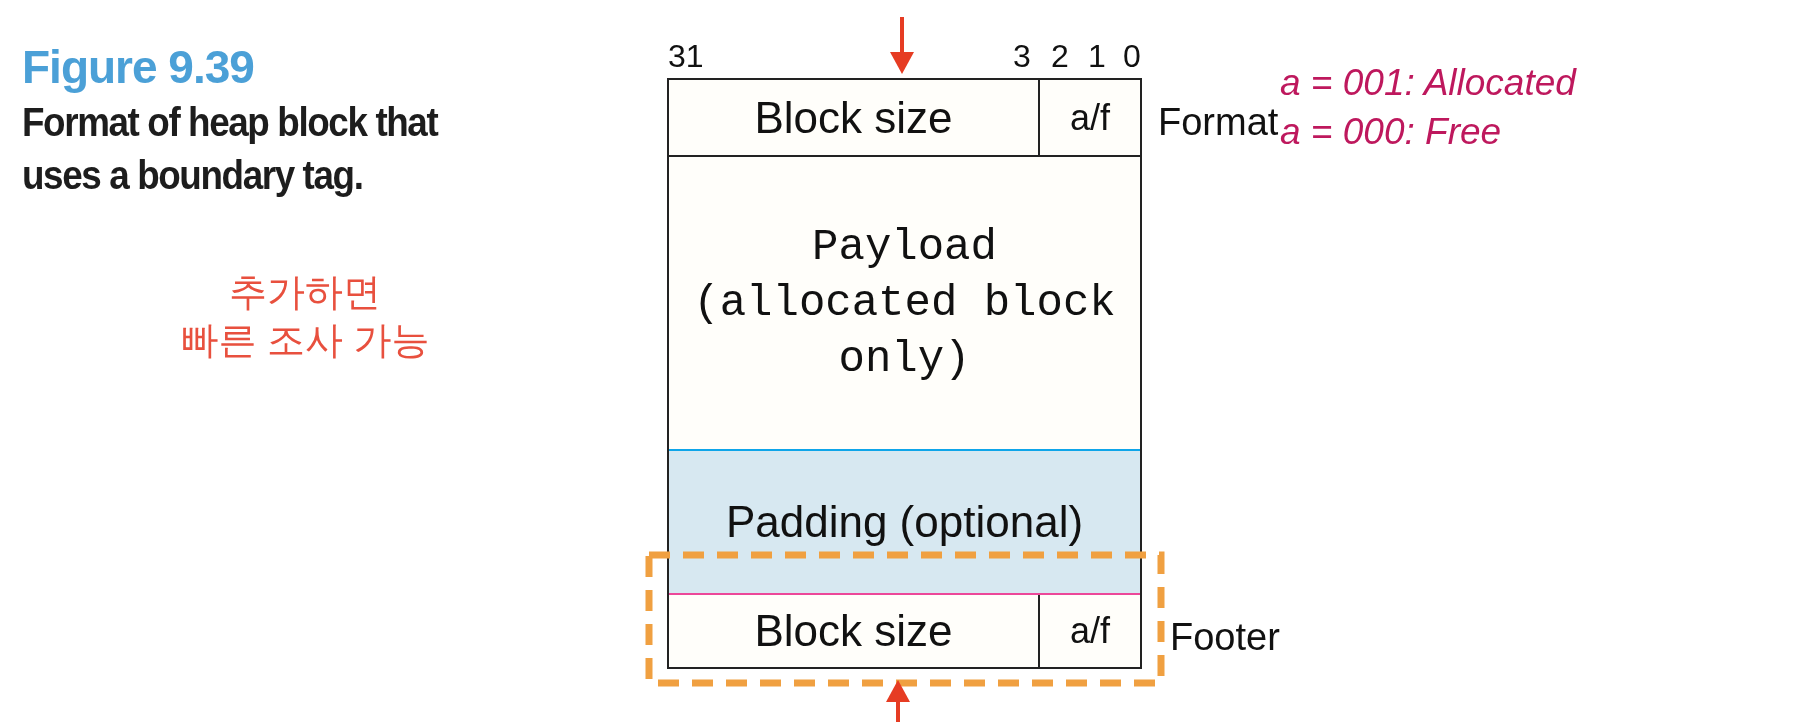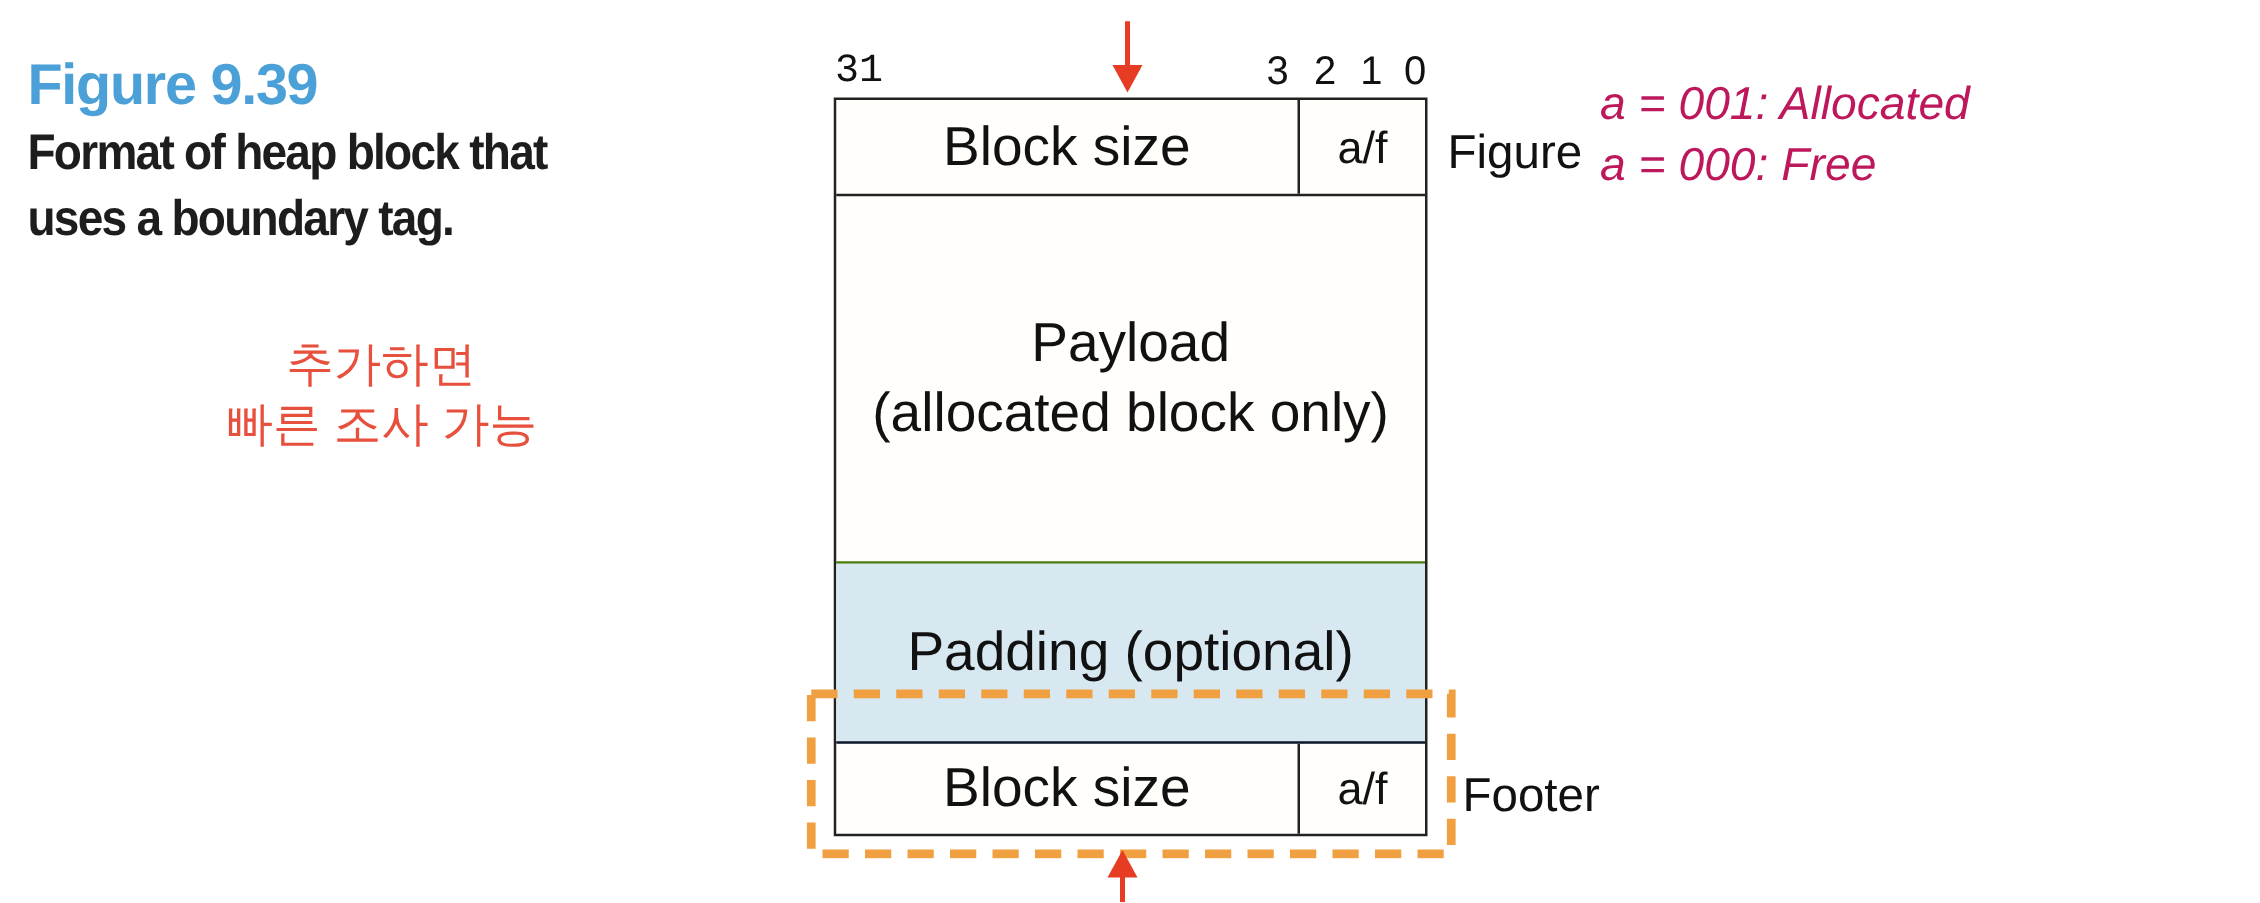--- a/index.html
+++ b/index.html
@@ -38,34 +38,34 @@
     line-height: 48px;
     color: #E8503E;
   }
 
   
   .bit-label {
     top: 38px;
     font-size: 32px;
     color: #111111;
   }
-  .bit-31 { left: 668px; font-family: Liberation Mono, monospace; }
+  .bit-31 { left: 668px; }
   .bit-digit { transform: translateX(-50%); }
 
   
   .heap-box {
     left: 667px; top: 78px;
     width: 475px; height: 591px;
     border: 2px solid #222222;
     background: #fffefa;
   }
   .row { position: absolute; left: 0; width: 100%; }
   .row-header  { top: 0;     height: 77px;  border-bottom: 2px solid #222222; }
-  .row-payload { top: 77px;  height: 294px; border-bottom: 2px solid #4d7c0f; }
-  .row-padding { top: 371px; height: 144px; border-bottom: 2px solid #0f172a; background: #D7E8F1; }
+  .row-payload { top: 77px;  height: 294px; border-bottom: 2px solid #0ea5e9; font-family: Liberation Mono, monospace; }
+  .row-padding { top: 371px; height: 144px; border-bottom: 2px solid #ec4899; background: #D7E8F1; }
   .row-footer  { top: 515px; height: 72px; }
   .cellwrap { display: flex; width: 100%; height: 100%; }
   .cell-main {
     flex: 1; display: flex; align-items: center; justify-content: center;
     font-size: 44px; color: #111111; text-align: right;
   }
   .cell-af {
     width: 102px; border-left: 2px solid #222222;
     display: flex; align-items: center; justify-content: center;
     font-size: 36px; color: #111111;
@@ -151,21 +151,21 @@
 
   <svg class="abs dashed-rect" width="520" height="136">
     <rect x="4" y="4" width="512" height="128" fill="none" stroke="#F0A041" stroke-width="7" stroke-dasharray="21 13"></rect>
   </svg>
 
   <svg class="abs bottom-arrow" width="26" height="44">
     <polygon points="1,24 25,24 13,2" fill="#E63C23"></polygon>
     <line x1="13" y1="22" x2="13" y2="44" stroke="#E63C23" stroke-width="4"></line>
   </svg>
 
-  <div class="abs side-label header-label">Figure</div>
+  <div class="abs side-label header-label">Format</div>
   <div class="abs side-label footer-label">Footer</div>
 
   <div class="abs legend">
     <div>a = 001: Allocated</div>
     <div>a = 000: Free</div>
   </div>
 
 </div>
 
 </body></html>

